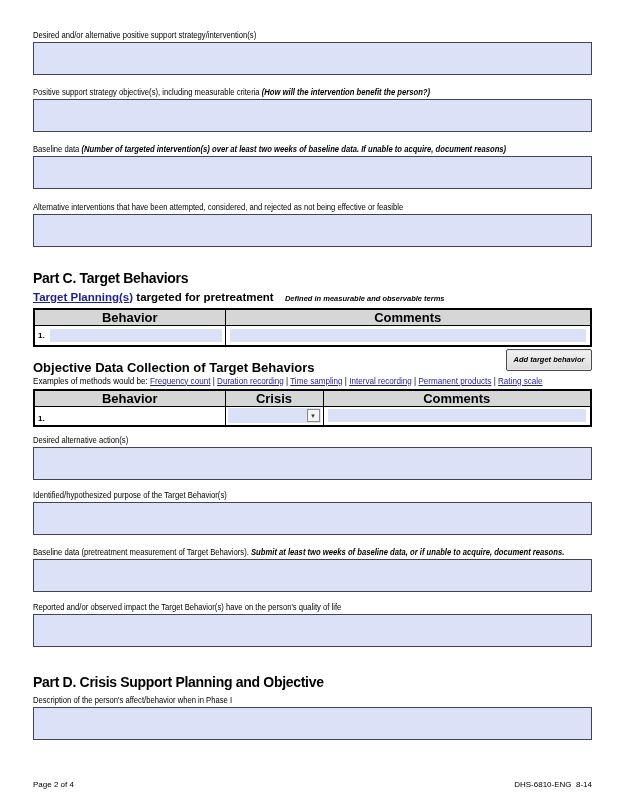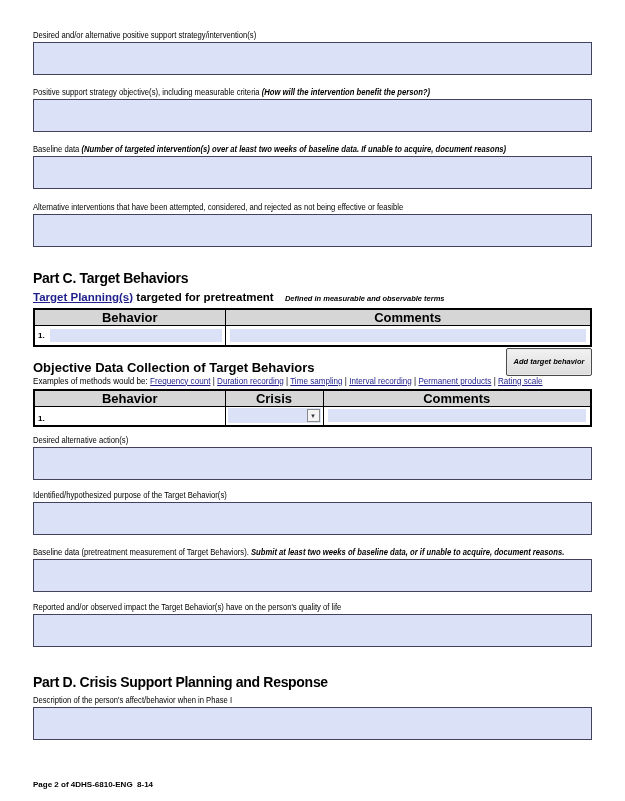--- a/index.html
+++ b/index.html
@@ -102,36 +102,36 @@
     width: 13px; height: 13px;
     background: #f4f4f4;
     border: 1px solid #8a8a8a;
     font-size: 7px; line-height: 11px; text-align: center;
     color: #333;
   }
 
   
   .button-row { margin-top: 1px; height: 13px; text-align: right; }
   .add-btn {
-    width: 86px; height: 28px;
+    width: 86px; height: 22px;
     font-family: "Liberation Sans", sans-serif;
     font-size: 7.5px; font-weight: bold; font-style: italic;
     background: linear-gradient(#f2f2f2, #dcdcdc);
     border: 1px solid #4a4a4a;
     border-radius: 2px;
     box-shadow: inset 0 0 0 1px #e9e9e9;
     cursor: pointer;
     line-height: 10px;
   }
 
   
   .footer {
     position: absolute; left: 33px; right: 33px; bottom: 12px;
-    display: flex; 
-    font-size: 8px; font-weight: bold; white-space: pre;
+    display: flex; justify-content: space-between;
+    font-size: 8px; font-weight: normal; white-space: pre;
   }
 </style>
 </head>
 <body>
 
 <div class="content">
 
   <div class="label-row">
     <span class="lbl">Desired and/or alternative positive support strategy/intervention(s)</span>
   </div>
@@ -253,21 +253,21 @@
     <span class="lbl">Baseline data (pretreatment measurement of Target Behaviors).</span>
     <span class="lbl-italic">Submit at least two weeks of baseline data, or if unable to acquire, document reasons.</span>
   </div>
   <textarea class="field" style=""></textarea>
 
   <div class="label-row mt10">
     <span class="lbl">Reported and/or observed impact the Target Behavior(s) have on the person's quality of life</span>
   </div>
   <textarea class="field" style=""></textarea>
 
-  <h1 class="part-heading" style="margin-top:24px;">Part D. Crisis Support Planning and Response</h1>
+  <h1 class="part-heading" style="margin-top:24px;">Part D. Crisis Support Planning and Objective</h1>
 
 
   <div class="label-row" style="margin-top:2px;">
     <span class="lbl">Description of the person's affect/behavior when in Phase I</span>
   </div>
   <textarea class="field" style=""></textarea>
 
 </div>
 
 <div class="footer">

